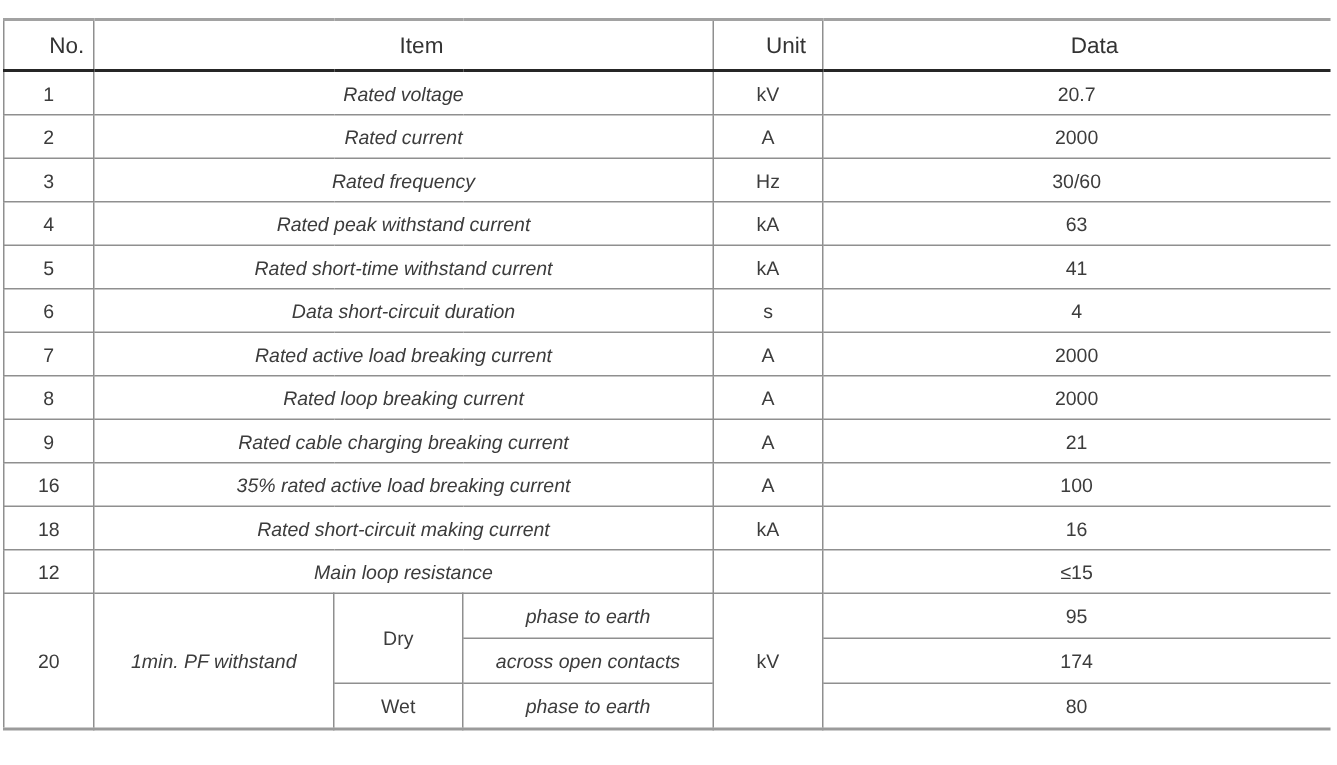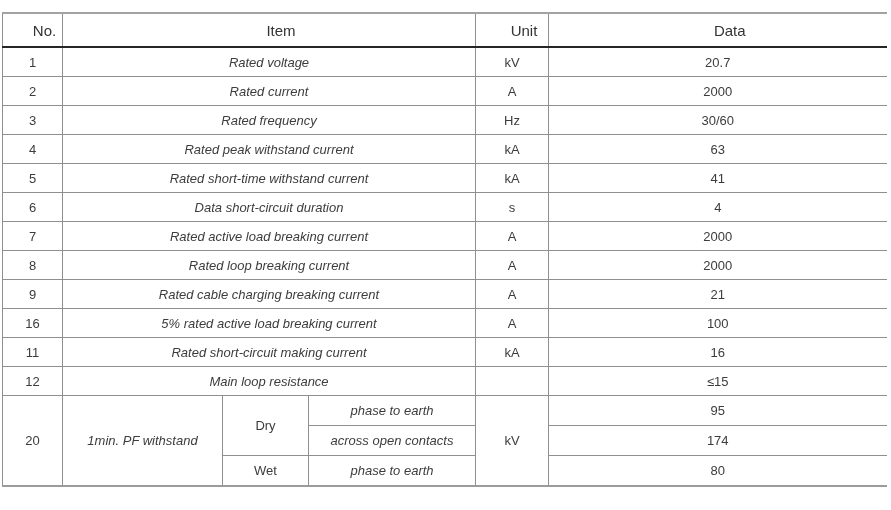--- a/index.html
+++ b/index.html
@@ -139,26 +139,26 @@
         <td class="c-data last">2000</td>
       </tr>
       <tr>
         <td class="c-no">9</td>
         <td class="c-item" colspan="3">Rated cable charging breaking current</td>
         <td class="c-unit">A</td>
         <td class="c-data last">21</td>
       </tr>
       <tr>
         <td class="c-no">16</td>
-        <td class="c-item" colspan="3">5% rated active load breaking current</td>
+        <td class="c-item" colspan="3">35% rated active load breaking current</td>
         <td class="c-unit">A</td>
         <td class="c-data last">100</td>
       </tr>
       <tr>
-        <td class="c-no">11</td>
+        <td class="c-no">18</td>
         <td class="c-item" colspan="3">Rated short-circuit making current</td>
         <td class="c-unit">kA</td>
         <td class="c-data last">16</td>
       </tr>
       <tr>
         <td class="c-no">12</td>
         <td class="c-item" colspan="3">Main loop resistance</td>
         <td class="c-unit"></td>
         <td class="c-data last">≤15</td>
       </tr>

